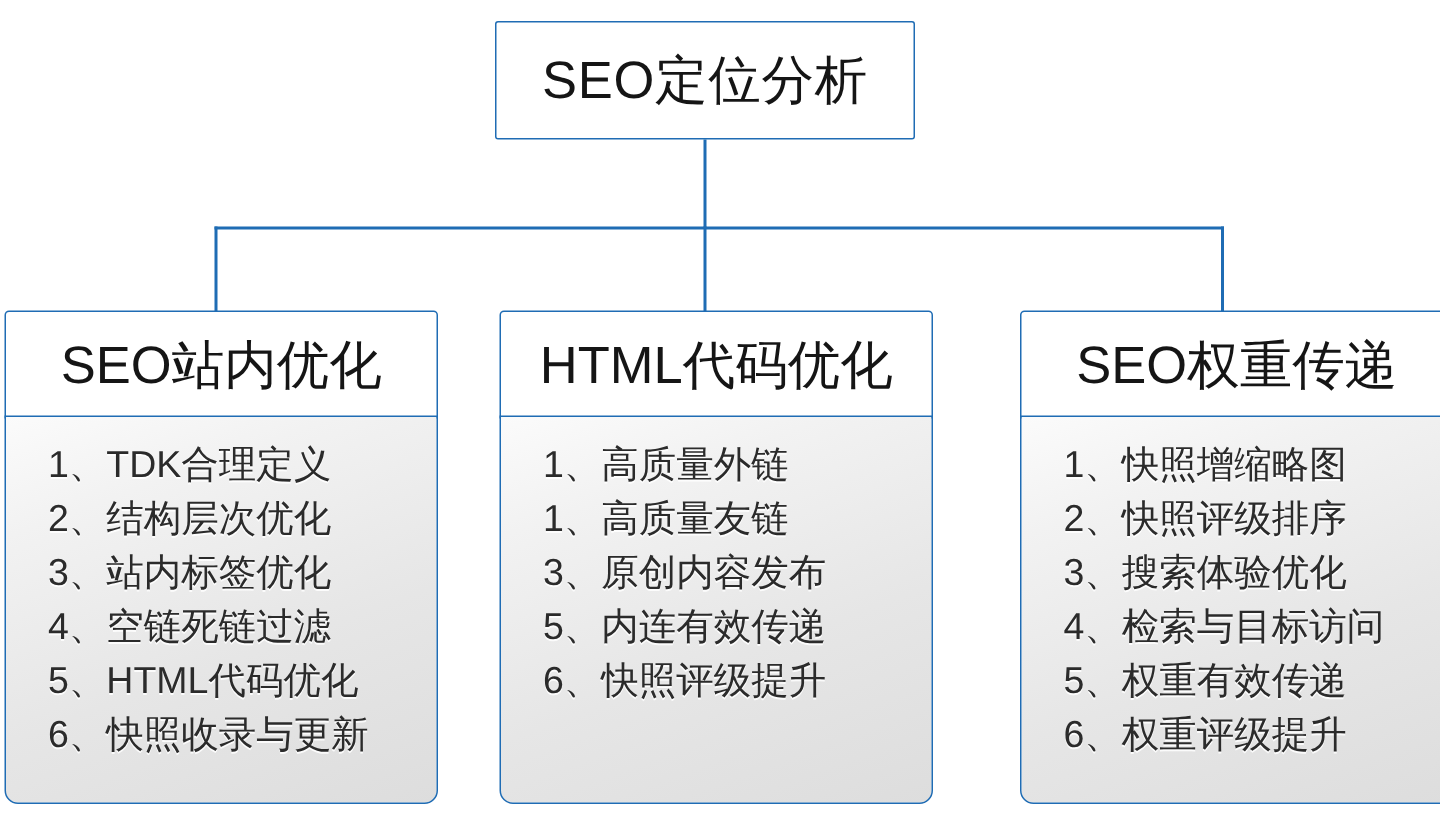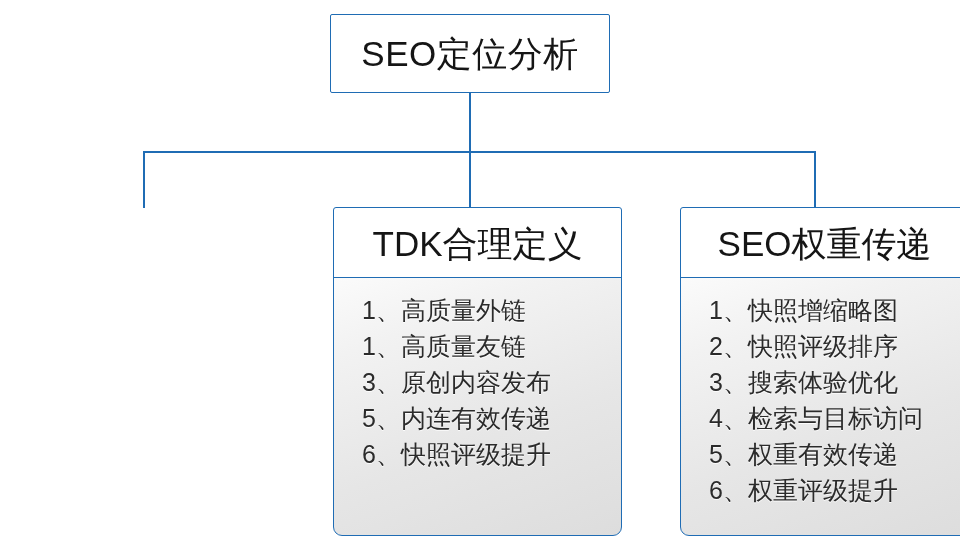--- a/index.html
+++ b/index.html
@@ -114,24 +114,39 @@
   <div class="root-box">
     <span class="root-label">SEO定位分析</span>
   </div>
 
   <div class="conn conn-v-root"></div>
   <div class="conn conn-h-bus"></div>
   <div class="conn conn-v-left"></div>
   <div class="conn conn-v-mid"></div>
   <div class="conn conn-v-right"></div>
 
+  <div class="column col-1">
+    <div class="col-header">
+      <span class="col-header-label">SEO站内优化</span>
+    </div>
+    <div class="col-body">
+      <div class="col-body-inner">
+        <div class="list-item">1、TDK合理定义</div>
+        <div class="list-item">2、结构层次优化</div>
+        <div class="list-item">3、站内标签优化</div>
+        <div class="list-item">4、空链死链过滤</div>
+        <div class="list-item">5、HTML代码优化</div>
+        <div class="list-item">6、快照收录与更新</div>
+      </div>
+    </div>
+  </div>
 
   <div class="column col-2">
     <div class="col-header">
-      <span class="col-header-label">TDK合理定义</span>
+      <span class="col-header-label">HTML代码优化</span>
     </div>
     <div class="col-body">
       <div class="col-body-inner">
         <div class="list-item">1、高质量外链</div>
         <div class="list-item">1、高质量友链</div>
         <div class="list-item">3、原创内容发布</div>
         <div class="list-item">5、内连有效传递</div>
         <div class="list-item">6、快照评级提升</div>
       </div>
     </div>

